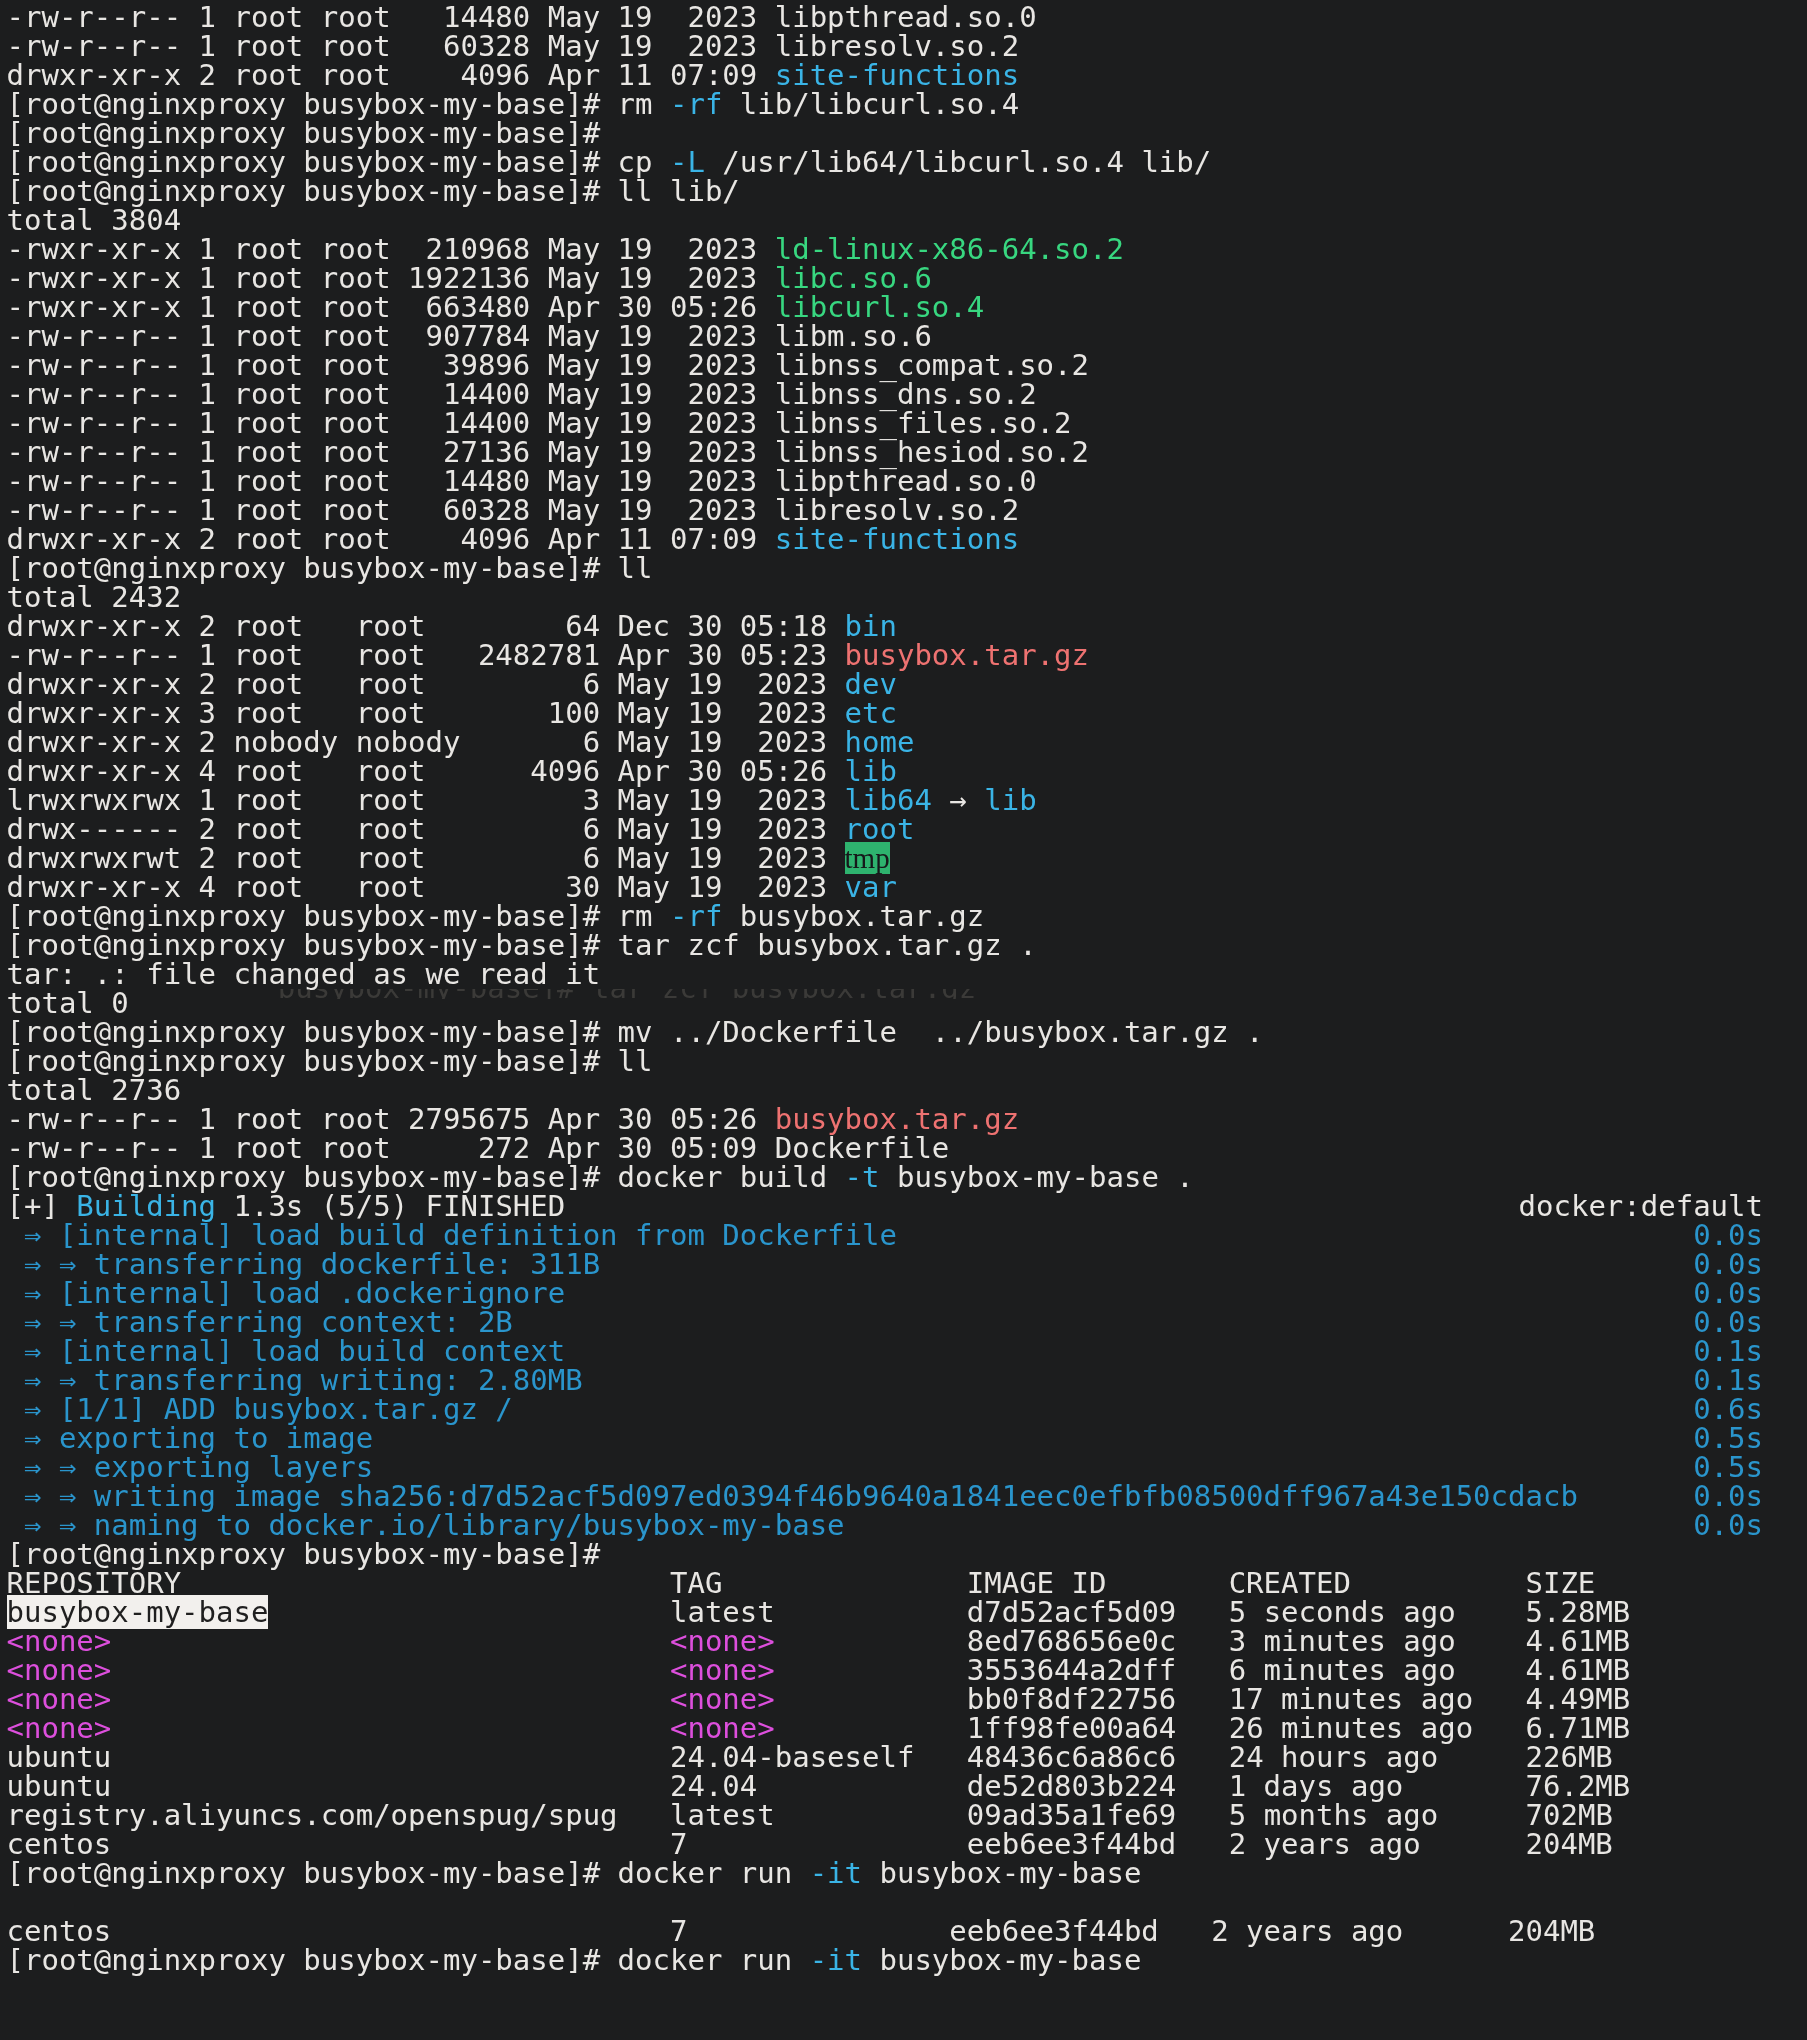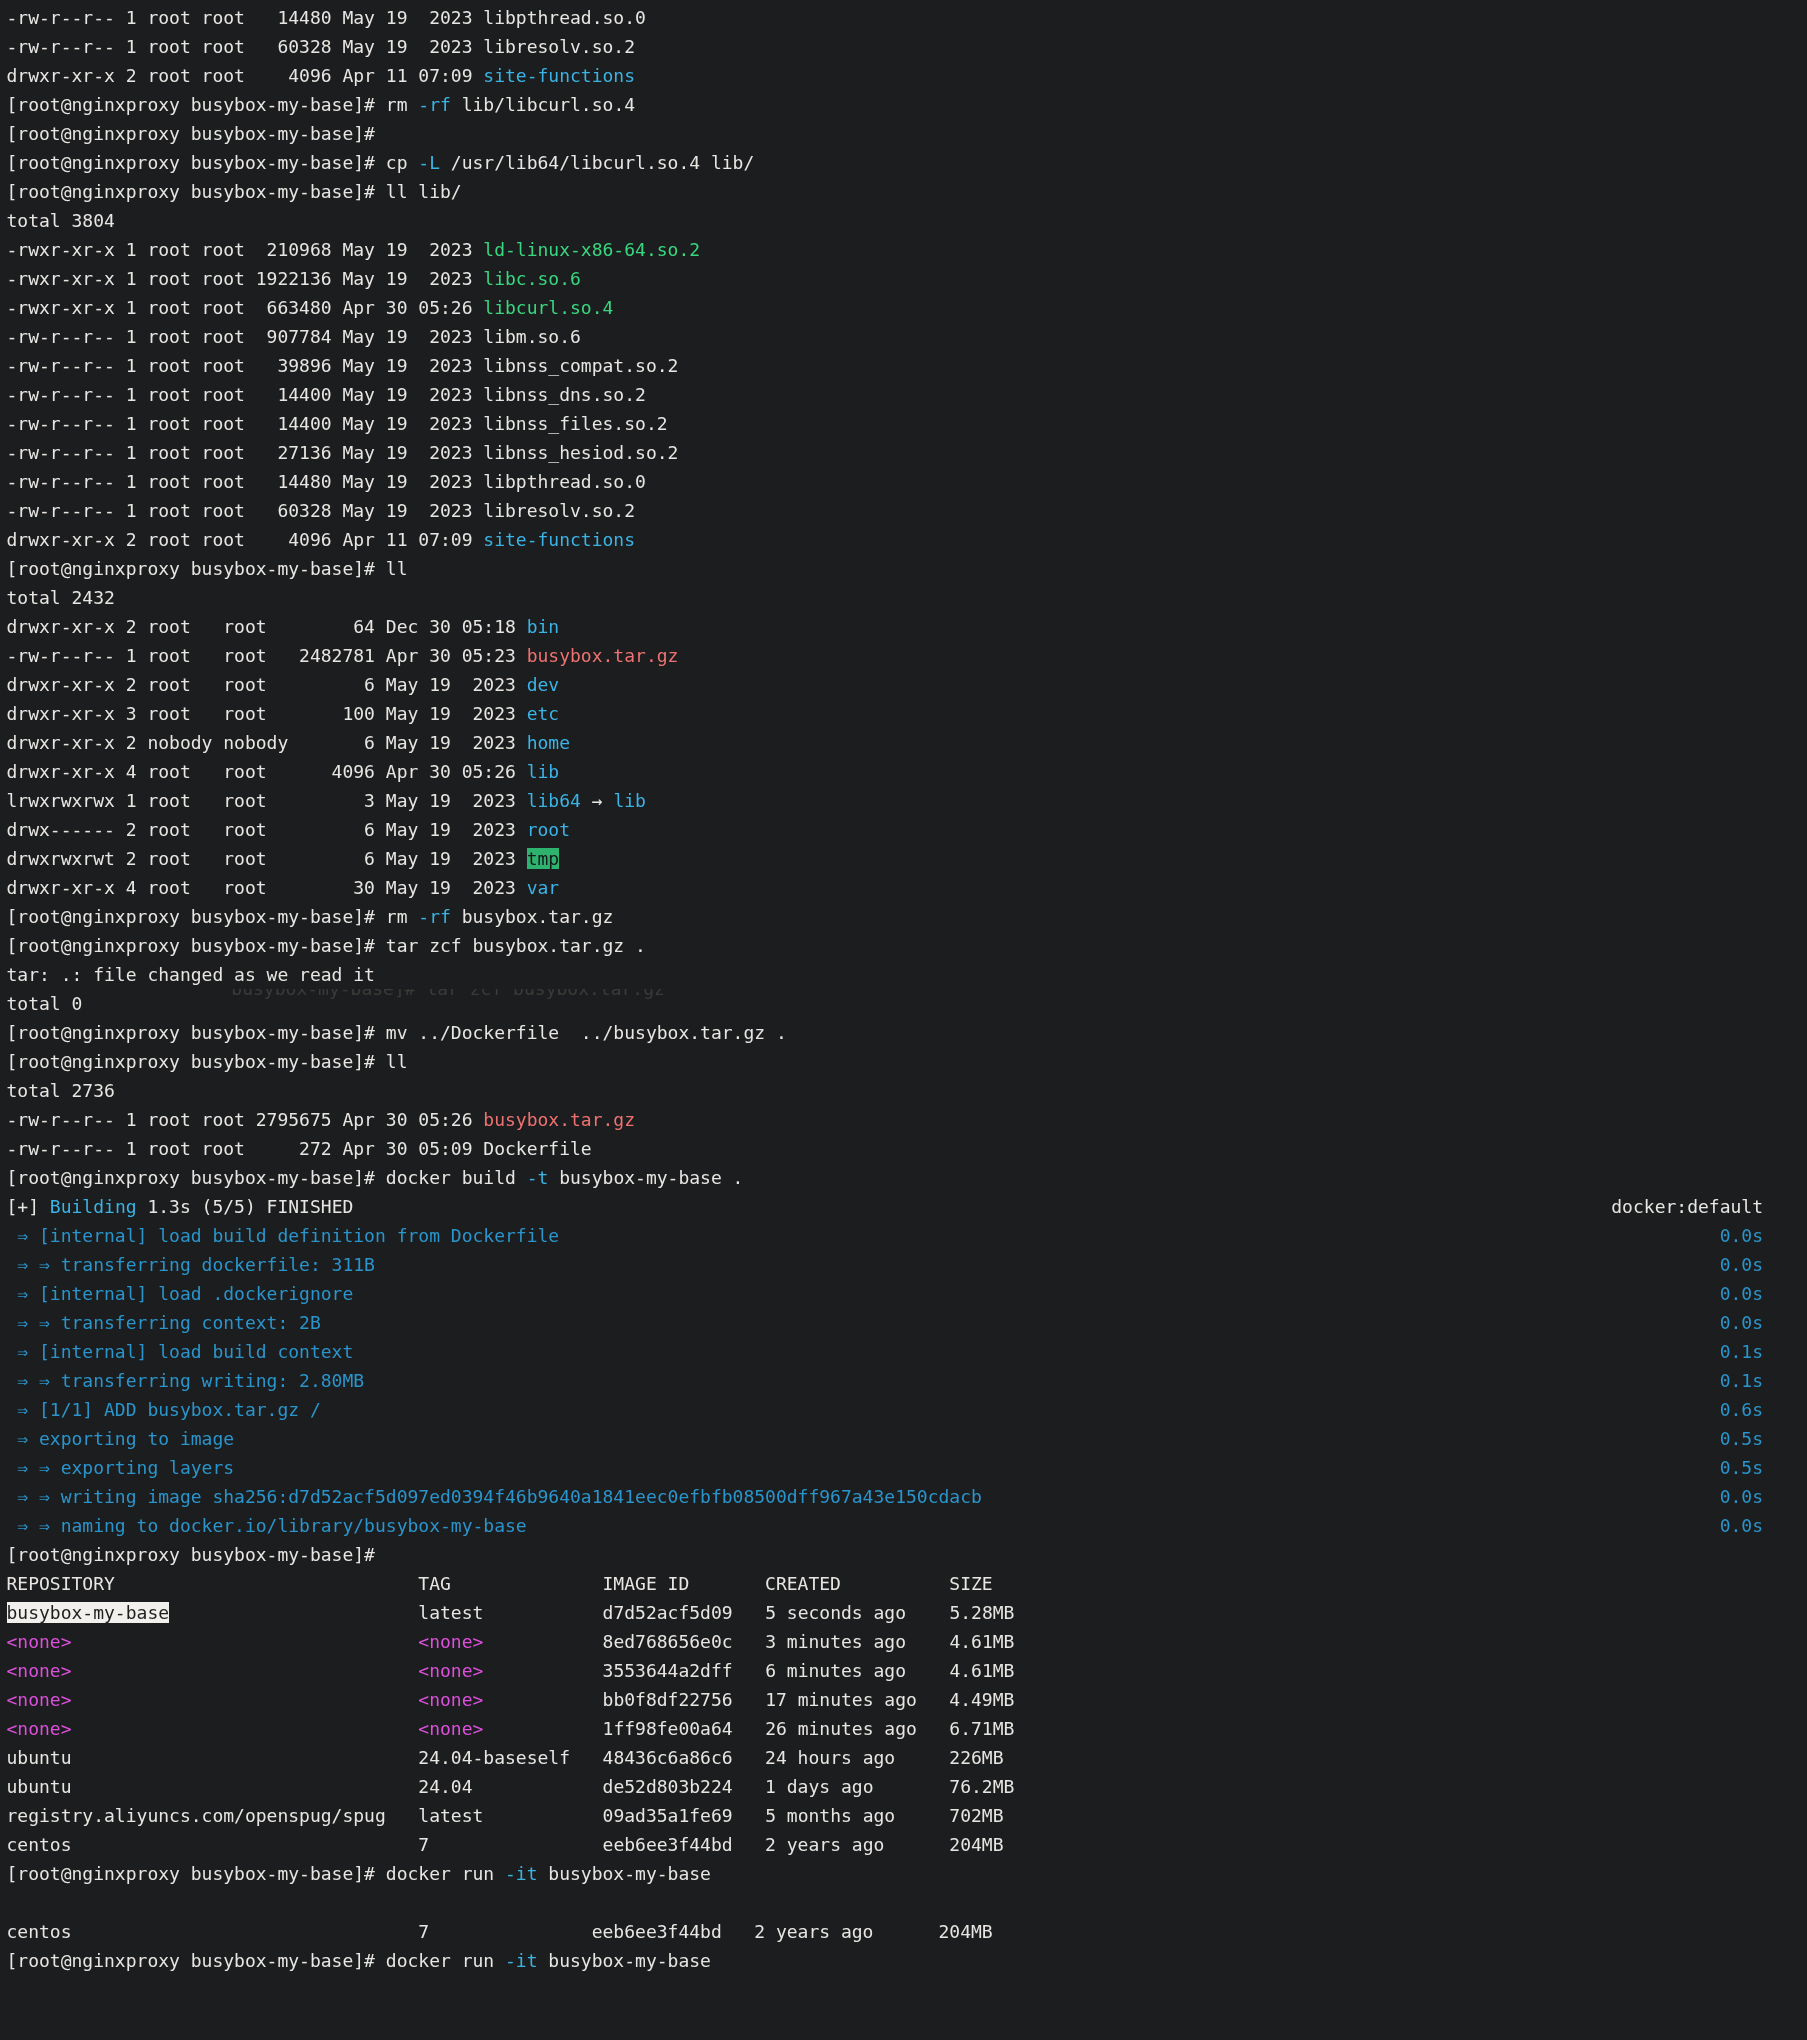--- a/index.html
+++ b/index.html
@@ -12,41 +12,41 @@
     height: 2041px;
     overflow: hidden;
   }
   .terminal {
     box-sizing: border-box;
     width: 1808px;
     height: 2041px;
     padding: 2.8px 0 0 6.5px;
     background: var(--background, #1c1d1e);
     font-family: "DejaVu Sans Mono", "Liberation Mono", monospace;
-    font-size: 18px;
+    font-size: 29px;
     overflow: hidden;
   }
   .line {
     position: relative;
     height: 29px;
     line-height: 29px;
     white-space: pre;
   }
   .rt {
     position: absolute;
     right: 45px;
     top: 0;
   }
   .w   { color: var(--foreground, #e8e6e3); }
   .c   { color: var(--cyan, #3ab4e6); text-align: right; }
   .b   { color: var(--blue, #2a95cc); }
   .g   { color: var(--green, #38d780); }
   .r   { color: var(--red, #ee7271); }
   .m   { color: var(--magenta, #dd4fdd); }
-  .tmp { color: var(--tmp_fg, #16181a); background: var(--tmp_bg, #2eb36e); }
+  .tmp { color: var(--tmp_fg, #16181a); background: var(--tmp_bg, #2eb36e); font-family: Liberation Serif, serif; }
   .sel { color: var(--sel_fg, #1f1f1f); background: var(--selection_bg, #f2f0ed); }
   .ghost {
     display: inline-block;
     height: 10.3px;
     overflow: hidden;
     margin-left: 149px;
     vertical-align: top;
     opacity: 0.55;
     text-align: right;
   }

